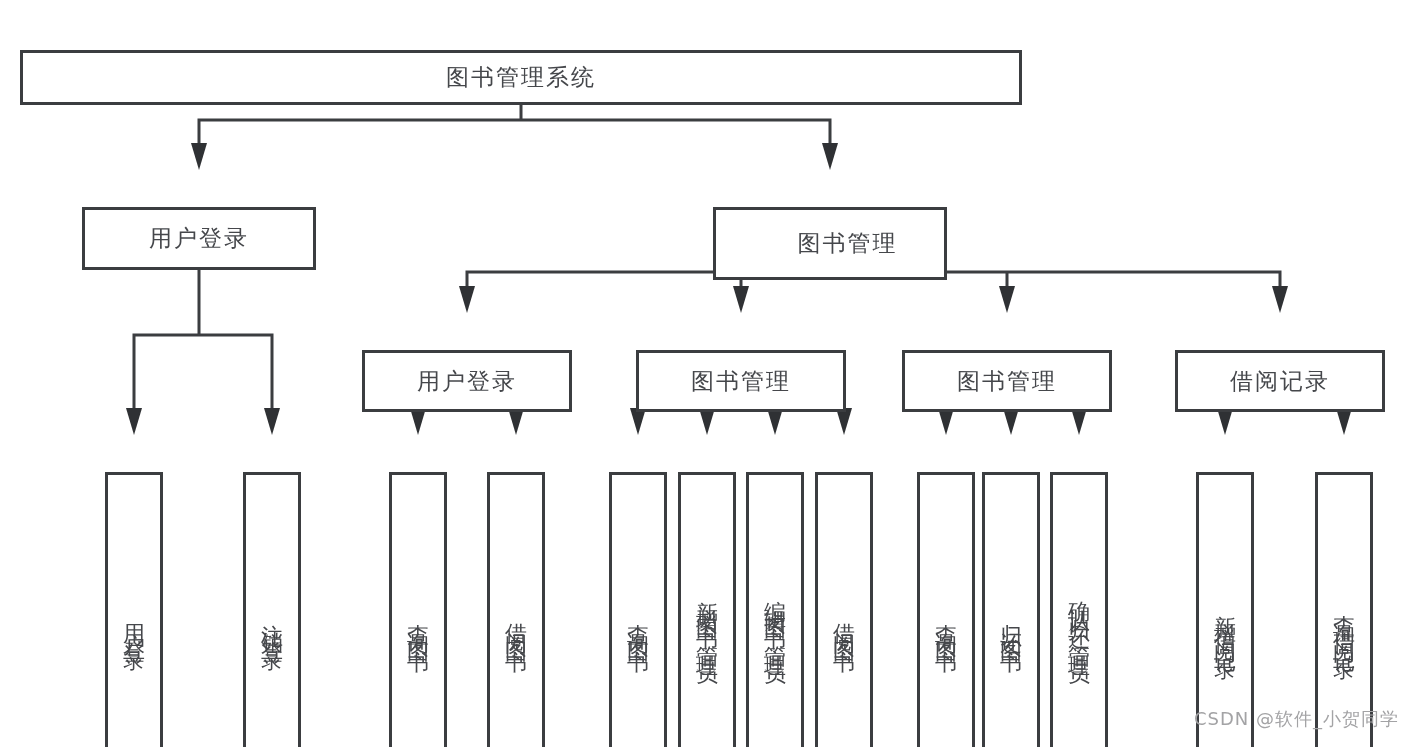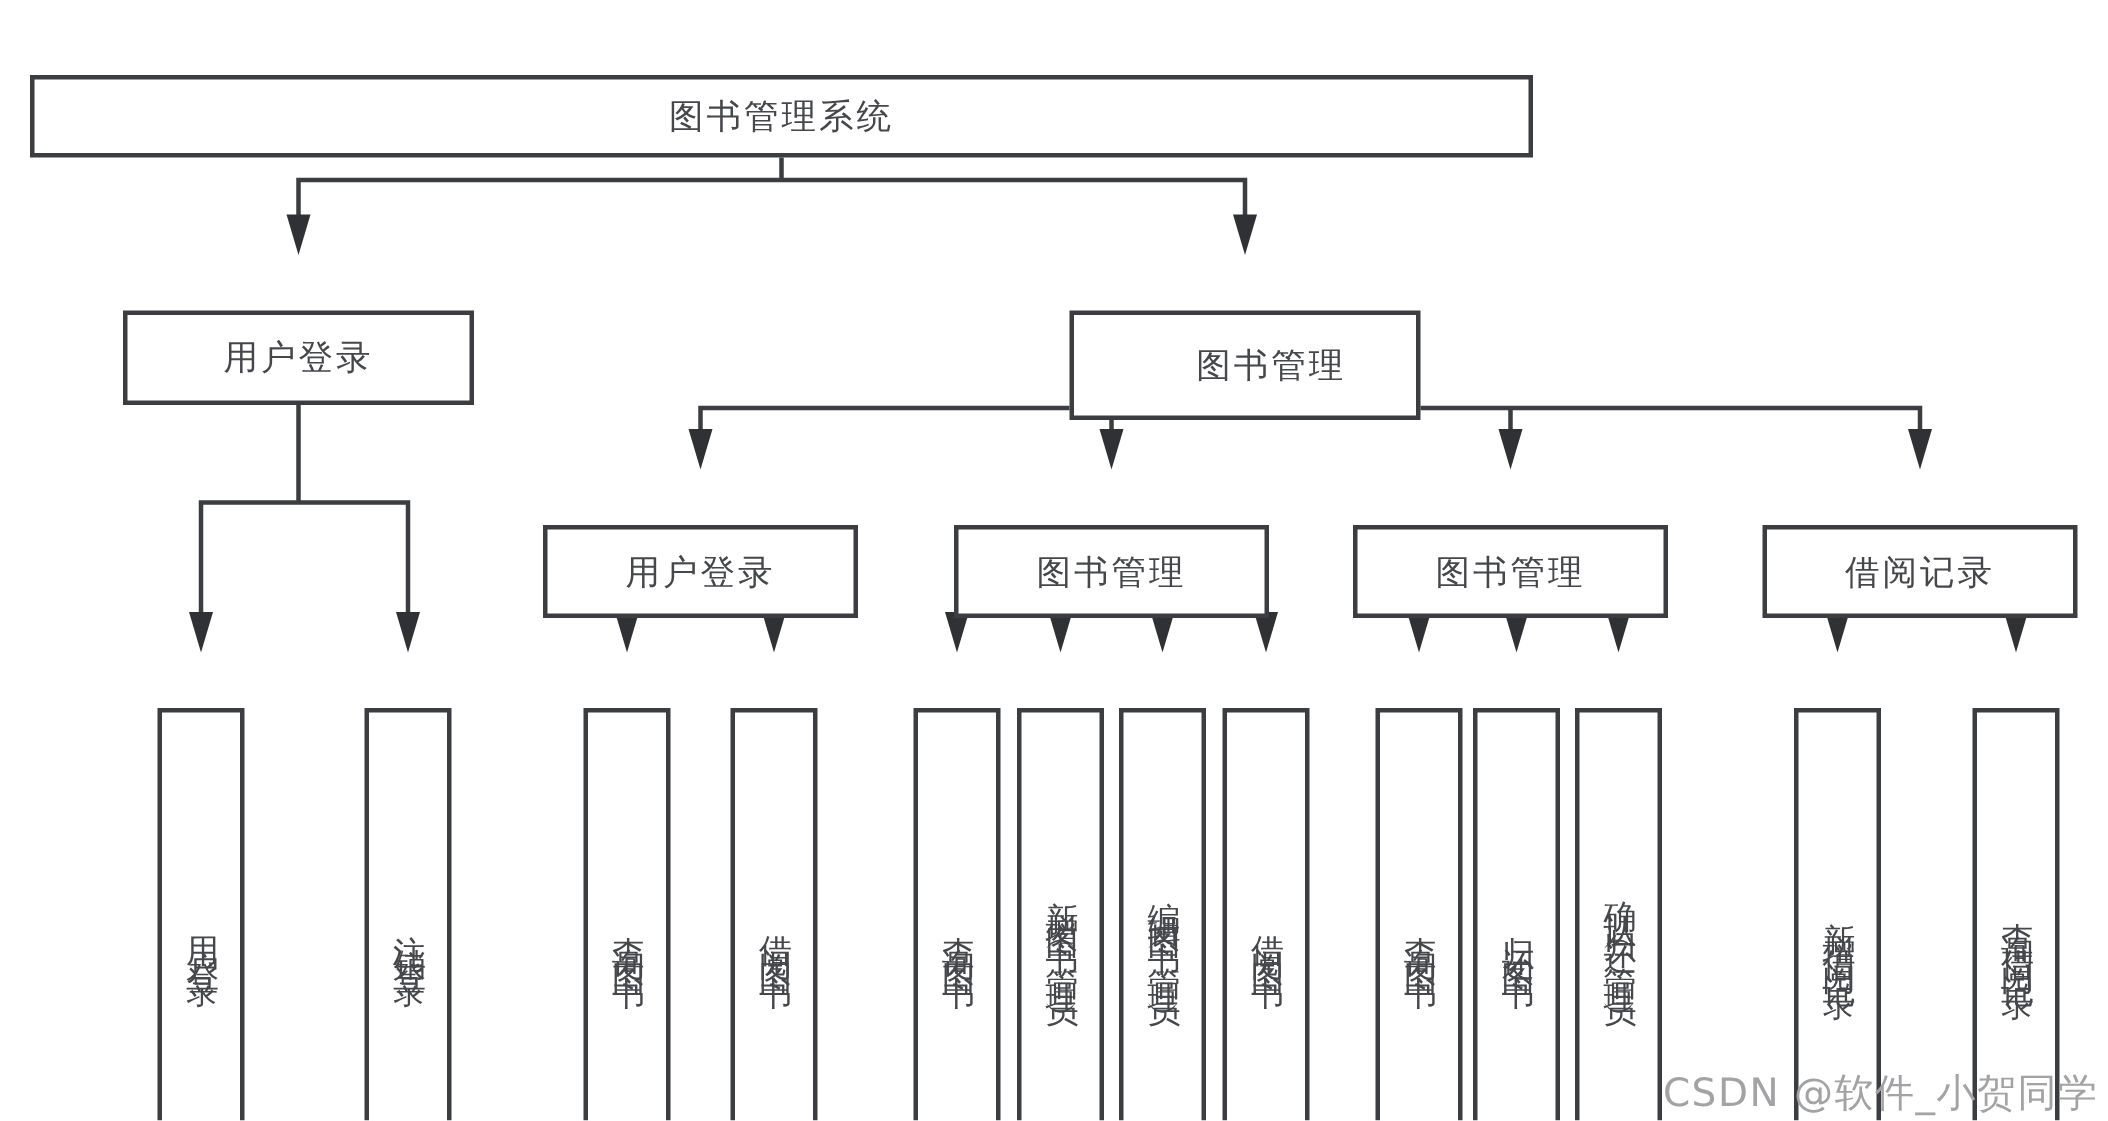--- a/index.html
+++ b/index.html
@@ -66,22 +66,22 @@
   .lf-c3 { left: 746px; }
   .lf-c4 { left: 815px; }
   .lf-d1 { left: 917px; }
   .lf-d2 { left: 982px; }
   .lf-d3 { left: 1050px; }
   .lf-e1 { left: 1196px; }
   .lf-e2 { left: 1315px; }
   .watermark {
     position: absolute;
     right: 6px;
-    bottom: 1px;
-    font-size: 26px;
+    bottom: 16px;
+    font-size: 18px;
     color: #a3a3a5;
     letter-spacing: 1px;
     white-space: nowrap;
   }
 </style>
 </head>
 <body>
 
 <div class="canvas">
 

